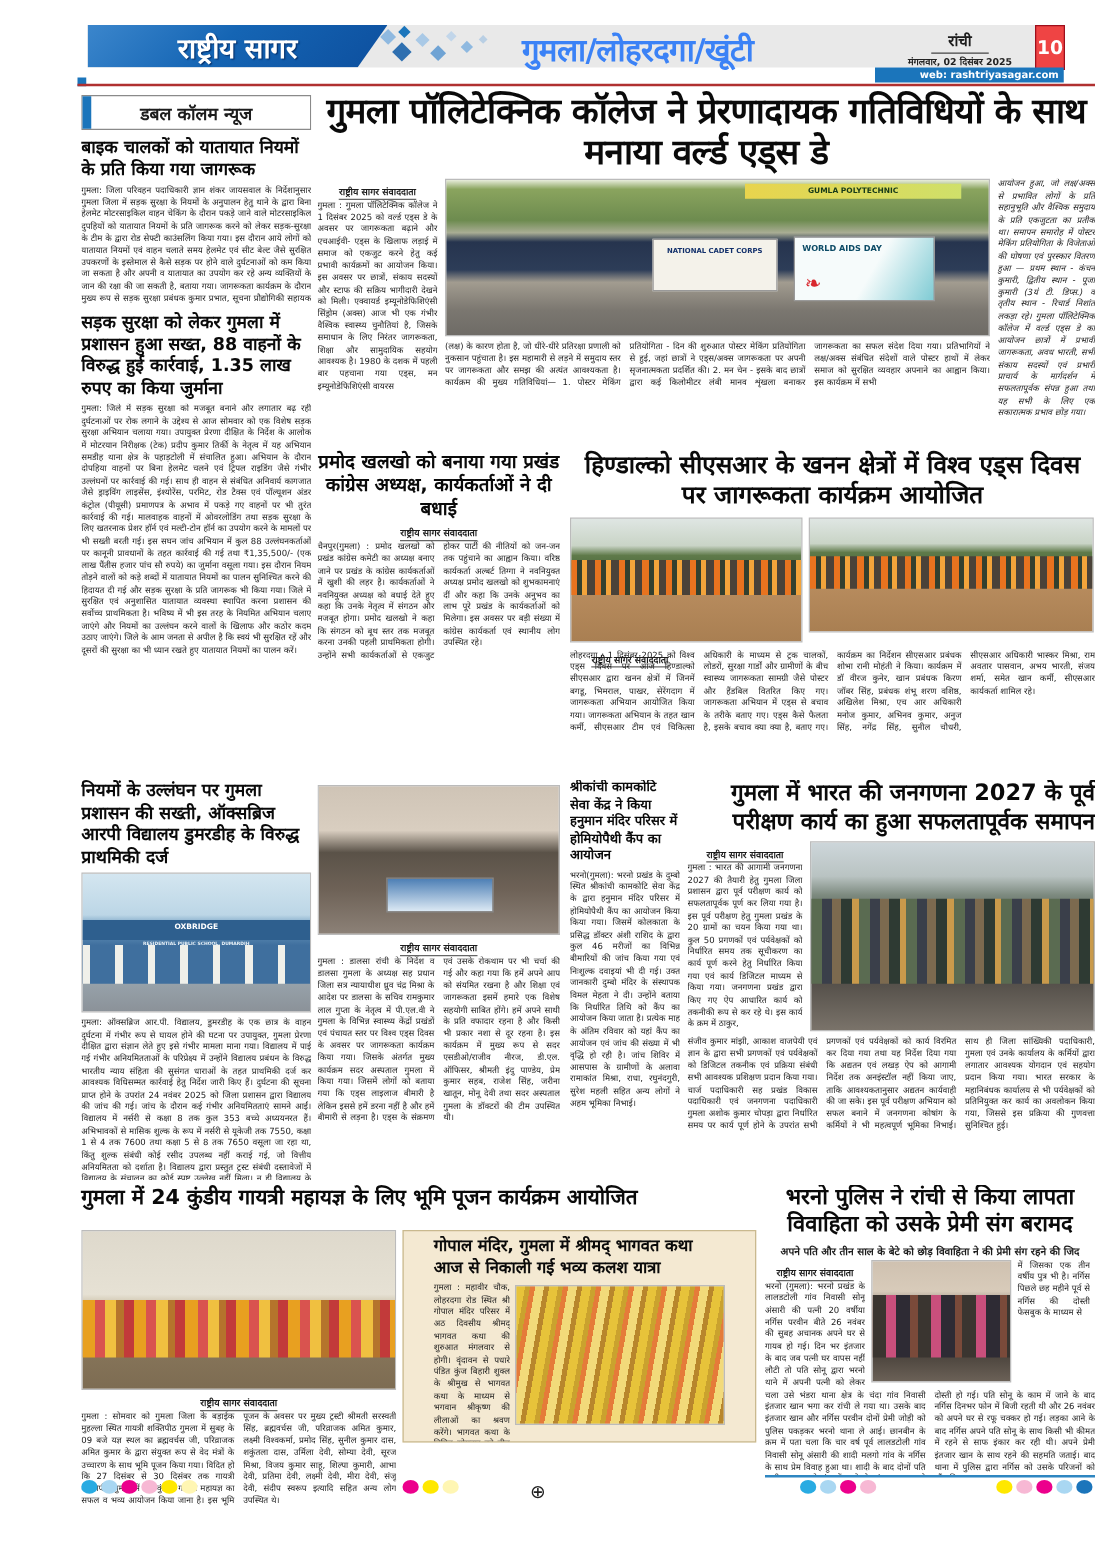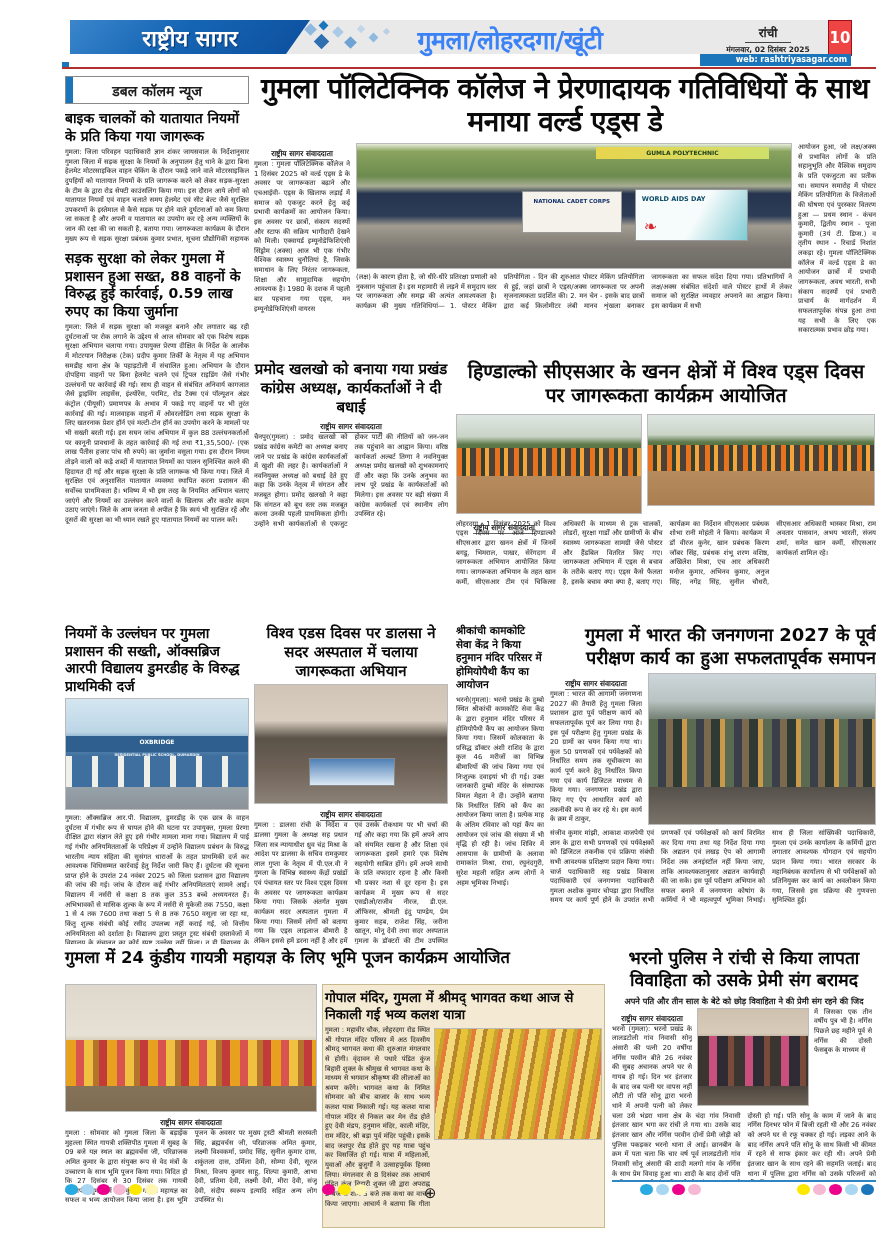--- a/index.html
+++ b/index.html
@@ -42,21 +42,21 @@
           position:relative;margin-bottom:6px;}
   .secbox .bluebar{position:absolute;left:0;top:0;bottom:0;width:7px;background:#1b75bb;}
   .secbox .t{font-weight:700;font-size:14px;}
   .h-left{font-size:14px;line-height:1.25;margin:6px 0 3px 0;}
   
   .lead{position:absolute;left:254px;top:72px;width:622px;height:284px;overflow:hidden;}
   .h-lead{font-size:28px;line-height:1.18;text-align:center;letter-spacing:-0.5px;}
   .leadrow{display:flex;gap:6px;margin-top:5px;}
   .leadc1{width:96px;flex:none;}
   .leadmid{width:436px;flex:none;}
-  .leadcR{width:78px;flex:none;}
+  .leadcR{width:78px;flex:none;font-style:italic;}
   .ph-main{width:436px;height:126px;
     background:linear-gradient(to bottom,#e7ecda 0%,#8aa45e 6%,#6d8b4f 26%,#a9ad94 34%,#26344e 40%,#2d3d58 58%,#a29c90 66%,#7b7770 84%,#6e6b66 100%);}
   .ph-main .b1{left:38%;top:38%;width:23%;height:34%;background:#f4f2ea;border:1px solid #999;
     color:#12306b;font-size:5.5px;text-align:center;padding-top:6px;box-sizing:border-box;}
   .ph-main .b2{left:64%;top:36%;width:26%;height:42%;background:linear-gradient(120deg,#f6fbfb 55%,#7fcbd4 100%);
     border:1px solid #999;color:#0c4b66;font-size:6.5px;text-align:left;padding:5px 0 0 6px;box-sizing:border-box;}
   .ph-main .rib{position:absolute;left:8px;bottom:4px;color:#d8272e;font-size:16px;font-weight:700;}
   .ph-main .top{left:55%;top:2%;width:40%;height:10%;background:linear-gradient(90deg,#e8d44d,#cfe06a);
     color:#173a18;font-size:6px;font-weight:700;text-align:center;line-height:11px;}
   
@@ -84,22 +84,22 @@
   .ph-census .ppl{position:absolute;left:0;right:0;top:30%;height:45%;
     background:repeating-linear-gradient(90deg,#5a6b51 0 9px,#3a3f4a 9px 17px,#7c6a4f 17px 24px,#2e3a33 24px 33px,#c99a4b 33px 38px);}
   
   .gaya{position:absolute;left:65px;top:948px;width:540px;height:36px;}
   .h-gaya{font-size:16.5px;line-height:1.2;text-align:left;}
   .gayabody{position:absolute;left:65px;top:984px;width:252px;height:256px;overflow:hidden;}
   .ph-gaya{width:252px;height:128px;
     background:linear-gradient(to bottom,#ded9cc 0%,#e6e1d4 40%,#b8a988 52%,#8c7a5e 60%,#7d6c52 100%);}
   .ph-gaya .ppl{position:absolute;left:0;right:0;top:44%;height:36%;
     background:repeating-linear-gradient(90deg,#e8a020 0 10px,#d9534f 10px 18px,#f0c040 18px 27px,#b5742c 27px 33px,#c23a3a 33px 41px);}
-  .bhagbox{position:absolute;left:322px;top:984px;width:283px;height:244px;background:#f4e9d2;
-           border:1px solid #c9b98f;box-sizing:border-box;padding:5px 2px;overflow:hidden;}
+  .bhagbox{position:absolute;left:322px;top:984px;width:283px;height:170px;background:#f4e9d2;
+           border:1px solid #c9b98f;box-sizing:border-box;padding:5px 24px;overflow:hidden;}
   .h-box{font-size:13.2px;line-height:1.25;}
   .ph-bhag{float:right;width:168px;height:112px;margin:2px 0 2px 4px;
     background:repeating-linear-gradient(100deg,#e7c33a 0 7px,#caa22e 7px 11px,#e57b39 11px 15px,#f2da7a 15px 22px,#b8862c 22px 26px);}
   .police{position:absolute;left:612px;top:948px;width:264px;height:232px;overflow:hidden;}
   .h-pol{font-size:17.5px;line-height:1.25;text-align:center;}
   .subhead{font-size:8.2px;font-weight:700;text-align:center;margin-top:3px;}
   .polrow{display:flex;gap:5px;margin-top:2px;}
   .polc1{width:80px;flex:none;}
   .ph-pol{width:112px;height:98px;flex:none;
     background:linear-gradient(to bottom,#cfc1b0 0%,#d8cbBA 25%,#5f564c 45%,#474039 75%,#6b6157 100%);}
@@ -142,21 +142,21 @@
   <div class="rulesq"></div>
   <div class="rule"></div>
 
   <div class="leftcol">
     <div class="secbox">
       <div class="bluebar"></div>
       <div class="t">डबल कॉलम न्यूज</div>
     </div>
     <div class="hd h-left">बाइक चालकों को यातायात नियमों के प्रति किया गया जागरूक</div>
     <div class="body" style="height:96px;">गुमला: जिला परिवहन पदाधिकारी ज्ञान शंकर जायसवाल के निर्देशानुसार गुमला जिला में सड़क सुरक्षा के नियमों के अनुपालन हेतु थाने के द्वारा बिना हेलमेट मोटरसाइकिल वाहन चेकिंग के दौरान पकड़े जाने वाले मोटरसाइकिल दुपहियों को यातायात नियमों के प्रति जागरूक करने को लेकर सड़क-सुरक्षा के टीम के द्वारा रोड सेफ्टी काउंसलिंग किया गया। इस दौरान आये लोगों को यातायात नियमों एवं वाहन चलाते समय हेलमेट एवं सीट बेल्ट जैसे सुरक्षित उपकरणों के इस्तेमाल से कैसे सड़क पर होने वाले दुर्घटनाओं को कम किया जा सकता है और अपनी व यातायात का उपयोग कर रहे अन्य व्यक्तियों के जान की रक्षा की जा सकती है, बताया गया। जागरूकता कार्यक्रम के दौरान मुख्य रूप से सड़क सुरक्षा प्रबंधक कुमार प्रभात, सूचना प्रौद्योगिकी सहायक मंटू रजानी, रोड इंजीनियरिंग एनालिस्ट प्रणव काशी शामिल थे।</div>
-    <div class="hd h-left">सड़क सुरक्षा को लेकर गुमला में प्रशासन हुआ सख्त, 88 वाहनों के विरुद्ध हुई कार्रवाई, 0.59 लाख रुपए का किया जुर्माना</div>
+    <div class="hd h-left">सड़क सुरक्षा को लेकर गुमला में प्रशासन हुआ सख्त, 88 वाहनों के विरुद्ध हुई कार्रवाई, 1.35 लाख रुपए का किया जुर्माना</div>
     <div class="body" style="height:296px;">गुमला: जिले में सड़क सुरक्षा को मजबूत बनाने और लगातार बढ़ रही दुर्घटनाओं पर रोक लगाने के उद्देश्य से आज सोमवार को एक विशेष सड़क सुरक्षा अभियान चलाया गया। उपायुक्त प्रेरणा दीक्षित के निर्देश के आलोक में मोटरयान निरीक्षक (टेक) प्रदीप कुमार तिर्की के नेतृत्व में यह अभियान समडीह थाना क्षेत्र के पहाड़टोली में संचालित हुआ। अभियान के दौरान दोपहिया वाहनों पर बिना हेलमेट चलने एवं ट्रिपल राइडिंग जैसे गंभीर उल्लंघनों पर कार्रवाई की गई। साथ ही वाहन से संबंधित अनिवार्य कागजात जैसे ड्राइविंग लाइसेंस, इंश्योरेंस, परमिट, रोड टैक्स एवं पॉल्यूशन अंडर कंट्रोल (पीयूसी) प्रमाणपत्र के अभाव में पकड़े गए वाहनों पर भी तुरंत कार्रवाई की गई। मालवाहक वाहनों में ओवरलोडिंग तथा सड़क सुरक्षा के लिए खतरनाक प्रेशर हॉर्न एवं मल्टी-टोन हॉर्न का उपयोग करने के मामलों पर भी सख्ती बरती गई। इस सघन जांच अभियान में कुल 88 उल्लंघनकर्ताओं पर कानूनी प्रावधानों के तहत कार्रवाई की गई तथा ₹1,35,500/- (एक लाख पैंतीस हजार पांच सौ रुपये) का जुर्माना वसूला गया। इस दौरान नियम तोड़ने वालों को कड़े शब्दों में यातायात नियमों का पालन सुनिश्चित करने की हिदायत दी गई और सड़क सुरक्षा के प्रति जागरूक भी किया गया। जिले में सुरक्षित एवं अनुशासित यातायात व्यवस्था स्थापित करना प्रशासन की सर्वोच्च प्राथमिकता है। भविष्य में भी इस तरह के नियमित अभियान चलाए जाएंगे और नियमों का उल्लंघन करने वालों के खिलाफ और कठोर कदम उठाए जाएंगे। जिले के आम जनता से अपील है कि स्वयं भी सुरक्षित रहें और दूसरों की सुरक्षा का भी ध्यान रखते हुए यातायात नियमों का पालन करें।</div>
     <div class="hd h-left">नियमों के उल्लंघन पर गुमला प्रशासन की सख्ती, ऑक्सब्रिज आरपी विद्यालय डुमरडीह के विरुद्ध प्राथमिकी दर्ज</div>
     <div class="photo" style="width:184px;height:112px;background:linear-gradient(to bottom,#d4e6f0 0%,#bcd6e6 30%,#6f9cc0 38%,#3f6f9e 52%,#4a7aa8 68%,#98a3ab 78%,#8b9299 100%);">
       <div class="band" style="top:34%;height:14%;background:#2e5f8e;"></div>
       <div class="ptag" style="left:50%;top:35%;transform:translateX(-50%);color:#fff;font-size:6px;">OXBRIDGE</div>
       <div class="ptag" style="left:50%;top:49%;transform:translateX(-50%);color:#e9f2f8;font-size:3.6px;">RESIDENTIAL PUBLIC SCHOOL, DUMARDIH</div>
       <div class="band" style="top:52%;height:28%;background:repeating-linear-gradient(90deg,#f0f0ea 0 6px,#3f6f9e 6px 26px);"></div>
     </div>
     <div class="body" style="height:300px;margin-top:4px;">गुमला: ऑक्सब्रिज आर.पी. विद्यालय, डुमरडीह के एक छात्र के वाहन दुर्घटना में गंभीर रूप से घायल होने की घटना पर उपायुक्त, गुमला प्रेरणा दीक्षित द्वारा संज्ञान लेते हुए इसे गंभीर मामला माना गया। विद्यालय में पाई गई गंभीर अनियमितताओं के परिप्रेक्ष्य में उन्होंने विद्यालय प्रबंधन के विरुद्ध भारतीय न्याय संहिता की सुसंगत धाराओं के तहत प्राथमिकी दर्ज कर आवश्यक विधिसम्मत कार्रवाई हेतु निर्देश जारी किए हैं। दुर्घटना की सूचना प्राप्त होने के उपरांत 24 नवंबर 2025 को जिला प्रशासन द्वारा विद्यालय की जांच की गई। जांच के दौरान कई गंभीर अनियमितताएं सामने आईं। विद्यालय में नर्सरी से कक्षा 8 तक कुल 353 बच्चे अध्ययनरत हैं। अभिभावकों से मासिक शुल्क के रूप में नर्सरी से यूकेजी तक 7550, कक्षा 1 से 4 तक 7600 तथा कक्षा 5 से 8 तक 7650 वसूला जा रहा था, किंतु शुल्क संबंधी कोई रसीद उपलब्ध नहीं कराई गई, जो वित्तीय अनियमितता को दर्शाता है। विद्यालय द्वारा प्रस्तुत ट्रस्ट संबंधी दस्तावेजों में विद्यालय के संचालन का कोई स्पष्ट उल्लेख नहीं मिला। न ही विद्यालय के पास किसी प्रकार का आय-व्यय अभिलेख उपलब्ध पाया गया। यह भी पाया गया कि किसी प्रकार की वैध मान्यता विद्यालय के पास नहीं है। झारखंड सरकार की गजट अधिसूचना संख्या 313 (14.05.2011) एवं अधिसूचना संख्या 629 (25.04.2019) के तहत निजी विद्यालयों को मानकों का अनुपालन सुनिश्चित करना अनिवार्य है, जिसमें पर्याप्त भूमि सहित अन्य आधारभूत सुविधाएं शामिल हैं, परंतु विद्यालय इस मापदंड को भी पूरा करने में असमर्थ पाया गया। जिला शिक्षा अधीक्षक नूर आलम खां ने स्पष्ट कहा कि बच्चों की सुरक्षा, अधिकारों एवं शिक्षा की गुणवत्ता से किसी भी प्रकार का समझौता बर्दाश्त नहीं किया जाएगा। उन्होंने अभिभावकों से अपील की है कि वे शिक्षण संस्थानों का चयन करते समय उनकी मान्यता एवं वैधानिक स्थिति की जानकारी अवश्य प्राप्त करें। गुमला जिला प्रशासन द्वारा विद्यालय प्रबंधन के खिलाफ विधिसम्मत आगे की कार्रवाई की प्रक्रिया जारी है।</div>
   </div>
@@ -202,21 +202,20 @@
     </div>
     <div style="display:flex;gap:6px;margin-top:3px;">
       <div style="width:96px;flex:none;">
         <div class="byline"><span>राष्ट्रीय सागर संवाददाता</span></div>
       </div>
     </div>
     <div class="body cols4" style="height:86px;margin-top:-14px;padding-left:0;">लोहरदगा : 1 दिसंबर 2025 को विश्व एड्स दिवस पर आज हिण्डाल्को सीएसआर द्वारा खनन क्षेत्रों में जिनमें बगडू, भिमराल, पाखर, सेरेंगदाग में जागरूकता अभियान आयोजित किया गया। जागरूकता अभियान के तहत खान कर्मी, सीएसआर टीम एवं चिकित्सा अधिकारी के माध्यम से ट्रक चालकों, लोडरों, सुरक्षा गार्डों और ग्रामीणों के बीच स्वास्थ्य जागरूकता सामग्री जैसे पोस्टर और हैंडबिल वितरित किए गए। जागरूकता अभियान में एड्स से बचाव के तरीके बताए गए। एड्स कैसे फैलता है, इसके बचाव क्या क्या है, बताए गए। कार्यक्रम का निर्देशन सीएसआर प्रबंधक शोभा रानी मोहंती ने किया। कार्यक्रम में डॉ वीरज कुनेर, खान प्रबंधक किरण जॉबर सिंह, प्रबंधक शंभू शरण वशिष्ठ, अखिलेश मिश्रा, एच आर अधिकारी मनोज कुमार, अभिनव कुमार, अनुज सिंह, नगेंद्र सिंह, सुनील चौधरी, सीएसआर अधिकारी भास्कर मिश्रा, राम अवतार पासवान, अभय भारती, संजय शर्मा, समेत खान कर्मी, सीएसआर कार्यकर्ता शामिल रहे।</div>
   </div>
 
   <div class="dalsa">
-    <div class="hd h-mid">विश्व एडस दिवस पर डालसा ने सदर अस्पताल में चलाया जागरूकता अभियान</div>
     <div class="photo ph-dalsa">
         <div class="ptag ban"></div>
       </div>
     <div class="byline"><span>राष्ट्रीय सागर संवाददाता</span></div>
     <div class="body cols2" style="height:140px;">गुमला : डालसा रांची के निर्देश व डालसा गुमला के अध्यक्ष सह प्रधान जिला सत्र न्यायाधीश ध्रुव चंद्र मिश्रा के आदेश पर डालसा के सचिव रामकुमार लाल गुप्ता के नेतृत्व में पी.एल.वी ने गुमला के विभिन्न स्वास्थ्य केंद्रों प्रखंडों एवं पंचायत स्तर पर विश्व एड्स दिवस के अवसर पर जागरूकता कार्यक्रम किया गया। जिसके अंतर्गत मुख्य कार्यक्रम सदर अस्पताल गुमला में किया गया। जिसमें लोगों को बताया गया कि एड्स लाइलाज बीमारी है लेकिन इससे हमें डरना नहीं है और हमें बीमारी से लड़ना है। एड्स के संक्रमण एवं उसके रोकथाम पर भी चर्चा की गई और कहा गया कि हमें अपने आप को संयमित रखना है और शिक्षा एवं जागरूकता इसमें हमारे एक विशेष सहयोगी साबित होंगे। हमें अपने साथी के प्रति वफादार रहना है और किसी भी प्रकार नशा से दूर रहना है। इस कार्यक्रम में मुख्य रूप से सदर एसडीओ/राजीव नीरज, डी.एल. ऑफिसर, श्रीमती इंदु पाण्डेय, प्रेम कुमार सहब, राजेश सिंह, जरीना खातून, मोनू देवी तथा सदर अस्पताल गुमला के डॉक्टरों की टीम उपस्थित थी।</div>
   </div>
 
   <div class="shrik">
     <div class="hd h-small">श्रीकांची कामकोटि सेवा केंद्र ने किया हनुमान मंदिर परिसर में होमियोपैथी कैंप का आयोजन</div>
     <div class="body" style="height:248px;margin-top:4px;">भरनो(गुमला): भरनो प्रखंड के दुम्बो स्थित श्रीकांची कामकोटि सेवा केंद्र के द्वारा हनुमान मंदिर परिसर में होमियोपैथी कैंप का आयोजन किया किया गया। जिसमें कोलकाता के प्रसिद्ध डॉक्टर अंशी राशिद के द्वारा कुल 46 मरीजों का विभिन्न बीमारियों की जांच किया गया एवं निःशुल्क दवाइयां भी दी गई। उक्त जानकारी दुम्बो मंदिर के संस्थापक विमल मेहता ने दी। उन्होंने बताया कि निर्धारित तिथि को कैंप का आयोजन किया जाता है। प्रत्येक माह के अंतिम रविवार को यहां कैंप का आयोजन एवं जांच की संख्या में भी वृद्धि हो रही है। जांच शिविर में आसपास के ग्रामीणों के अलावा रामाकांत मिश्रा, राधा, रघुनंदगुरी, सुरेश महली सहित अन्य लोगों ने अहम भूमिका निभाई।</div>

